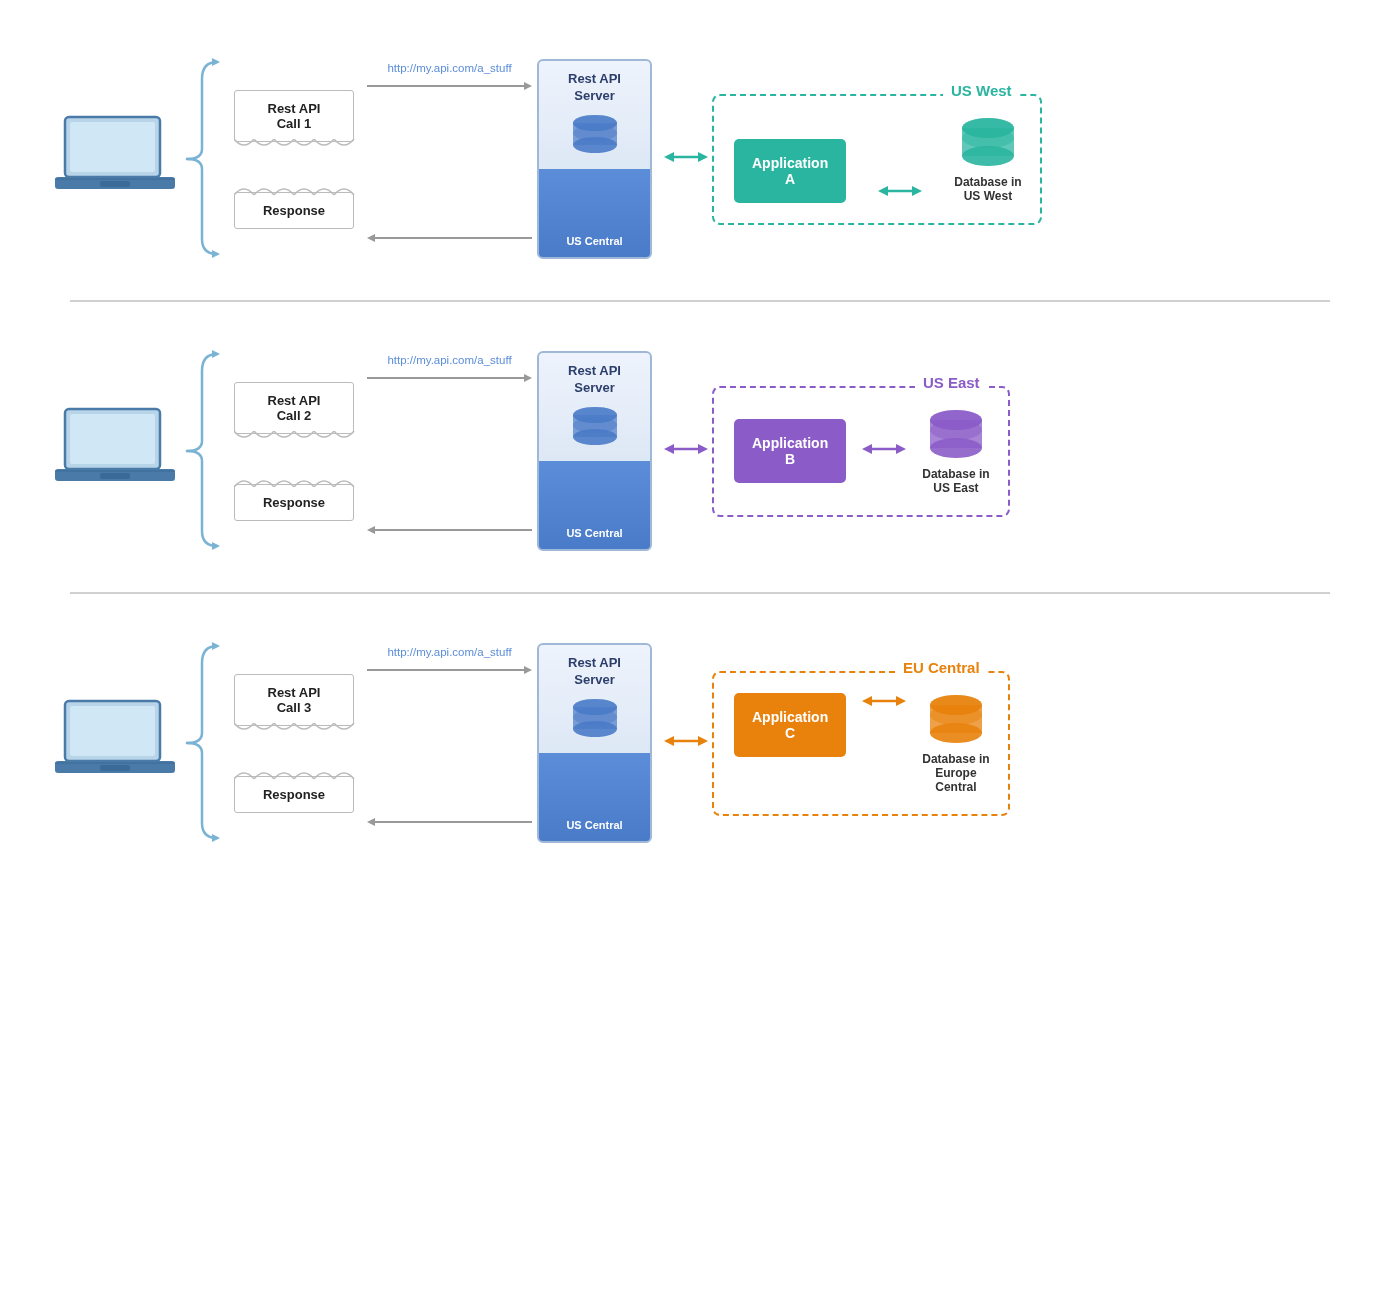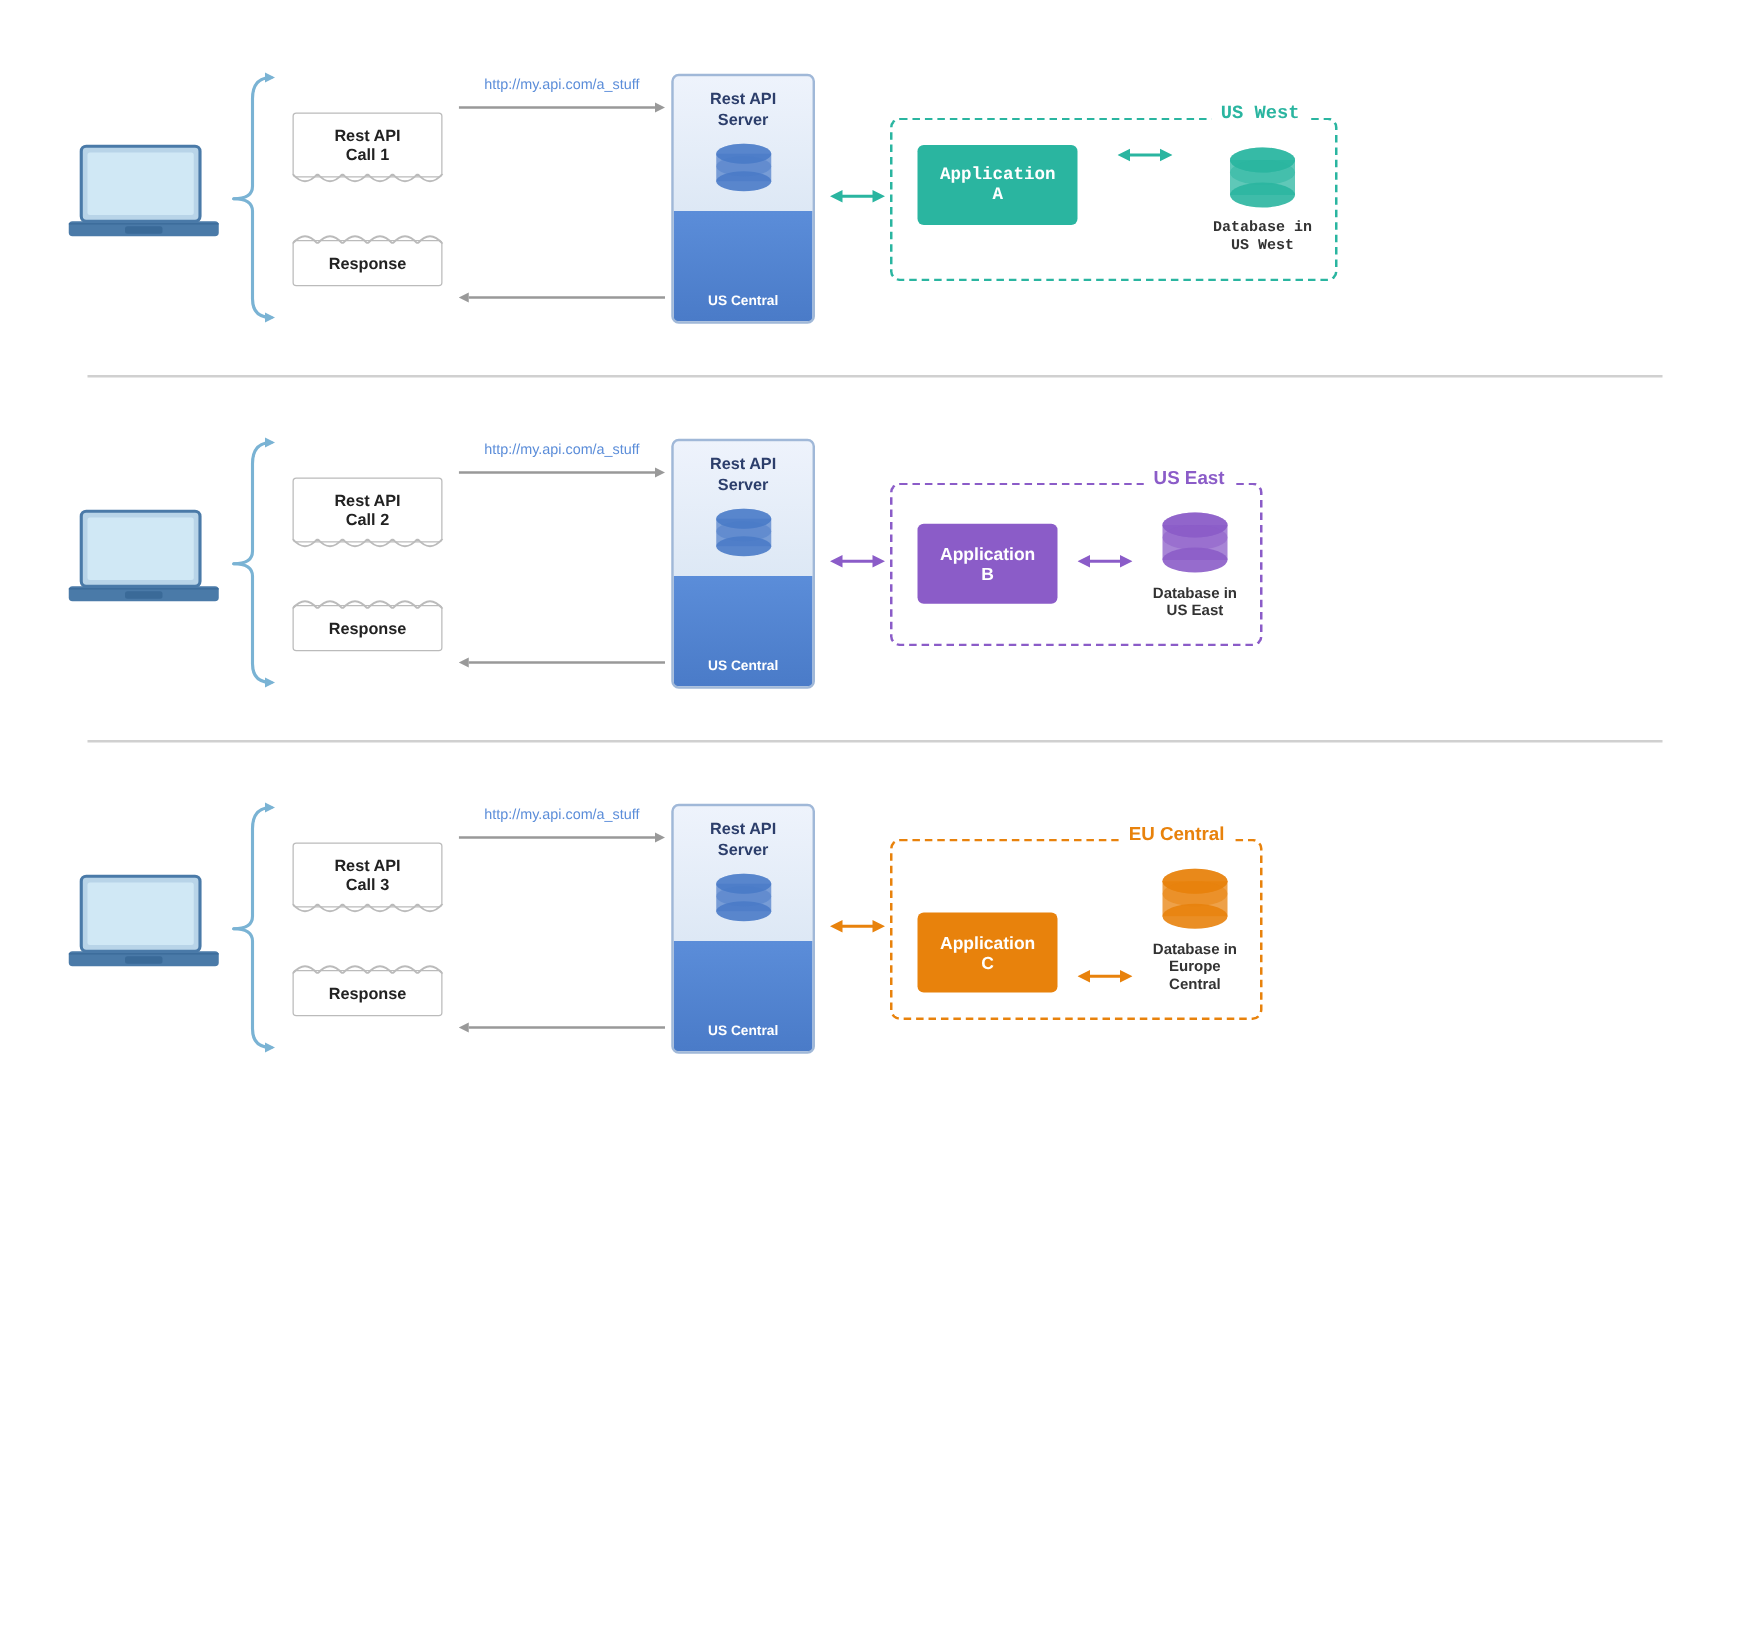--- a/index.html
+++ b/index.html
@@ -106,21 +106,21 @@
 
       <div style="margin:0 4px; flex-shrink:0;">
         <svg width="44" height="16" viewBox="0 0 44 16">
     <line x1="8" y1="8" x2="36" y2="8" stroke="#2ab5a0" stroke-width="2.5"></line>
     <polygon points="0,8 10,3 10,13" fill="#2ab5a0"></polygon>
     <polygon points="44,8 34,3 34,13" fill="#2ab5a0"></polygon>
   </svg>
       </div>
 
       <div style="border: 2.5px dashed #2ab5a0; border-radius:8px; padding:20px 18px 20px 20px; 
-                  position:relative; display:flex; align-items:flex-start; gap:32px; flex-shrink:0;font-family:Liberation Mono, monospace;">
+                  position:relative; display:flex; align-items:flex-end; gap:32px; flex-shrink:0;">
 
         <div style="position:absolute; top:-14px; right:20px; font-size:15px; font-weight:700; 
                     color:#2ab5a0; background:white; padding:0 8px;">US West</div>
 
         <div style="background:#2ab5a0; border-radius:5px; padding:16px 18px; font-size:14px; 
                     font-weight:700; color:white; text-align:center; min-width:110px; white-space:pre-line;">Application
 A</div>
 
         <div style="flex-shrink:0;">
           <svg width="44" height="16" viewBox="0 0 44 16">
@@ -362,21 +362,21 @@
 
       <div style="margin:0 4px; flex-shrink:0;">
         <svg width="44" height="16" viewBox="0 0 44 16">
     <line x1="8" y1="8" x2="36" y2="8" stroke="#e8820c" stroke-width="2.5"></line>
     <polygon points="0,8 10,3 10,13" fill="#e8820c"></polygon>
     <polygon points="44,8 34,3 34,13" fill="#e8820c"></polygon>
   </svg>
       </div>
 
       <div style="border: 2.5px dashed #e8820c; border-radius:8px; padding:20px 18px 20px 20px; 
-                  position:relative; display:flex; align-items:flex-end; gap:16px; flex-shrink:0;">
+                  position:relative; display:flex; align-items:flex-start; gap:16px; flex-shrink:0;">
 
         <div style="position:absolute; top:-14px; right:20px; font-size:15px; font-weight:700; 
                     color:#e8820c; background:white; padding:0 8px;">EU Central</div>
 
         <div style="background:#e8820c; border-radius:5px; padding:16px 18px; font-size:14px; 
                     font-weight:700; color:white; text-align:center; min-width:110px; white-space:pre-line;">Application
 C</div>
 
         <div style="flex-shrink:0;">
           <svg width="44" height="16" viewBox="0 0 44 16">

